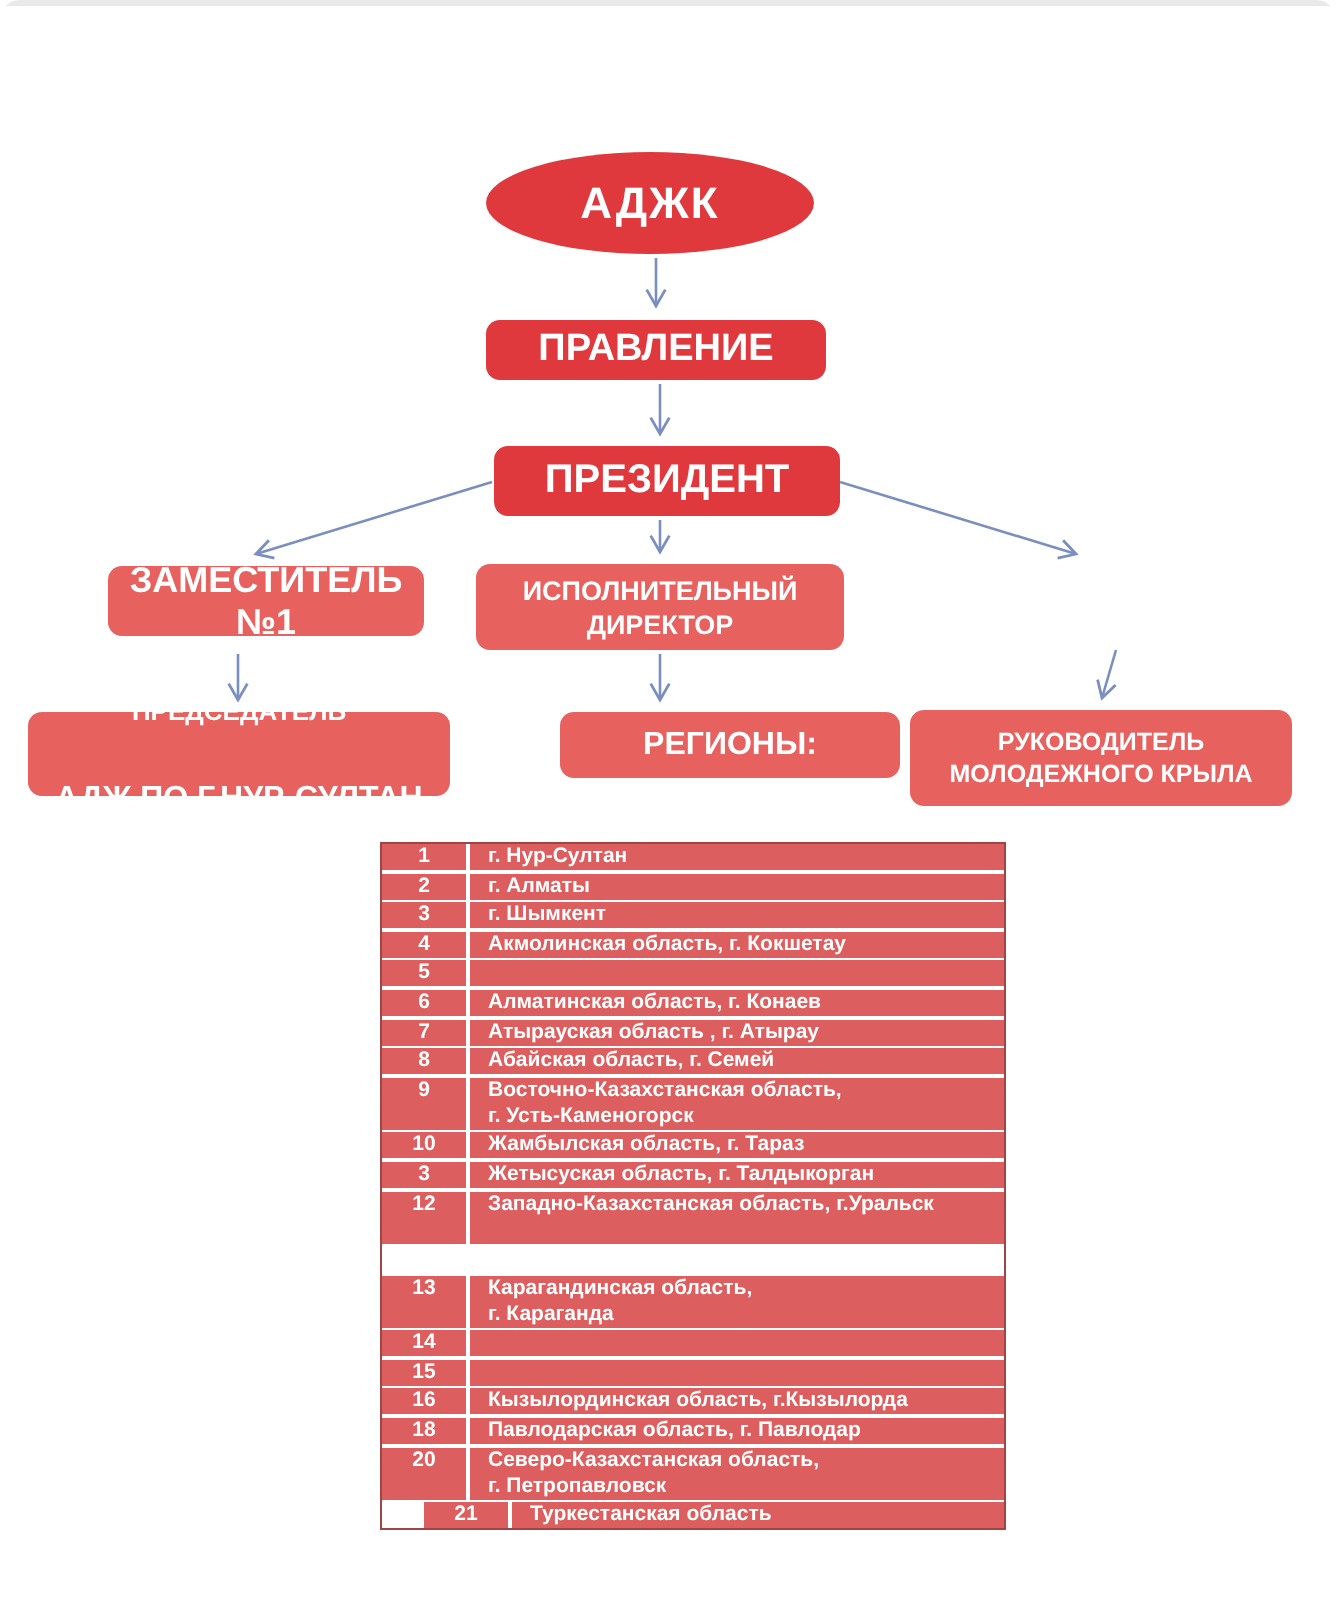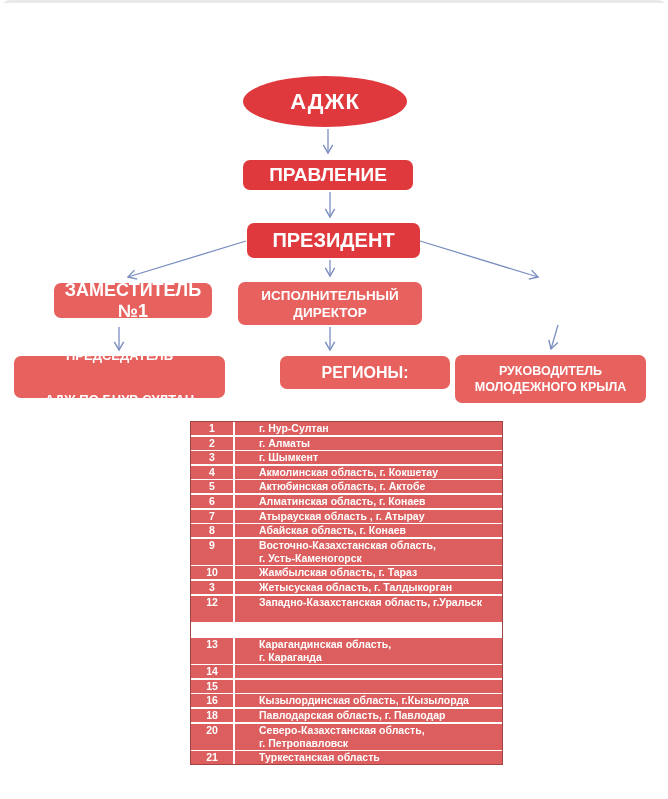--- a/index.html
+++ b/index.html
@@ -38,52 +38,52 @@
   .rect   { border-radius:7px; }
   .ellipse{ border-radius:50%; }
 
   .n-adjk      { left:243px; top:76px;  width:164px; height:51px; font-size:22px; letter-spacing:1px; }
   .n-board     { left:243px; top:160px; width:170px; height:30px; font-size:19px; }
   .n-president { left:247px; top:223px; width:173px; height:35px; font-size:20px; }
   .n-deputy1   { left:54px;  top:283px; width:158px; height:35px; font-size:18px; }
   .n-execdir   { left:238px; top:282px; width:184px; height:43px; font-size:13.5px; line-height:17px; }
   .n-deputy2   { left:470px; top:282px; width:178px; height:41px; font-size:13.5px; }
   .n-chairman  { left:14px;  top:356px; width:211px; height:42px; font-size:13px; line-height:17px; }
-  .n-chairman .sub { font-size:13px; line-height:14px;margin-top:29px; }
+  .n-chairman .sub { font-size:16px; line-height:14px;margin-top:29px; }
   .n-regions   { left:244px; top:356px; width:170px; height:33px; font-size:16px;margin-left:36px; }
   .n-youth     { left:455px; top:355px; width:191px; height:48px; font-size:12.5px; line-height:16px; }
 
   .rtable {
     position:absolute; left:190px; top:421px; width:313px;
     border:1px solid #a04543;
     background:#ffffff;
     box-sizing:border-box;
   }
   .trow {
     display:flex; align-items:stretch;
     background:#dc5e5e;
     margin-bottom:1.6px;
     min-height:13px;
   }
-  .trow:last-child { margin-bottom:0; }
+  .trow:last-child { margin-bottom:0;margin-left:21px; }
   .trow.h2 { min-height:26px; }
   .trow.gap { margin-top:16px; }
   .tnum {
     width:42px; flex:0 0 42px;
     color:#ffffff; font-weight:bold; font-size:10.5px; line-height:13px;
     text-align:center;
   }
   .tdiv {
     width:2px; flex:0 0 2px;
     background:#ffffff;
   }
   .tname {
     flex:1;
     color:#ffffff; font-weight:bold; font-size:10.5px; line-height:13px;
-    padding-left:24px; padding-right:4px;
+    padding-left:9px; padding-right:4px;
     white-space:pre-line;
   }
 </style>
 </head>
 <body>
 
 <div class="page">
   <div class="top-edge"></div>
 
   <svg class="arrows" viewBox="0 0 668 799" xmlns="http://www.w3.org/2000/svg">
@@ -157,36 +157,35 @@
       <div class="tname">г. Шымкент</div>
     </div>
     <div class="trow">
       <div class="tnum">4</div>
       <div class="tdiv"></div>
       <div class="tname">Акмолинская область, г. Кокшетау</div>
     </div>
     <div class="trow">
       <div class="tnum">5</div>
       <div class="tdiv"></div>
-      <div class="tname">Актюбинская область, г. Актобе</div>
     </div>
     <div class="trow">
       <div class="tnum">6</div>
       <div class="tdiv"></div>
       <div class="tname">Алматинская область, г. Конаев</div>
     </div>
     <div class="trow">
       <div class="tnum">7</div>
       <div class="tdiv"></div>
       <div class="tname">Атырауская область , г. Атырау</div>
     </div>
     <div class="trow">
       <div class="tnum">8</div>
       <div class="tdiv"></div>
-      <div class="tname">Абайская область, г. Конаев</div>
+      <div class="tname">Абайская область, г. Семей</div>
     </div>
     <div class="trow h2">
       <div class="tnum">9</div>
       <div class="tdiv"></div>
       <div class="tname">Восточно-Казахстанская область,
 г. Усть-Каменогорск</div>
     </div>
     <div class="trow">
       <div class="tnum">10</div>
       <div class="tdiv"></div>

